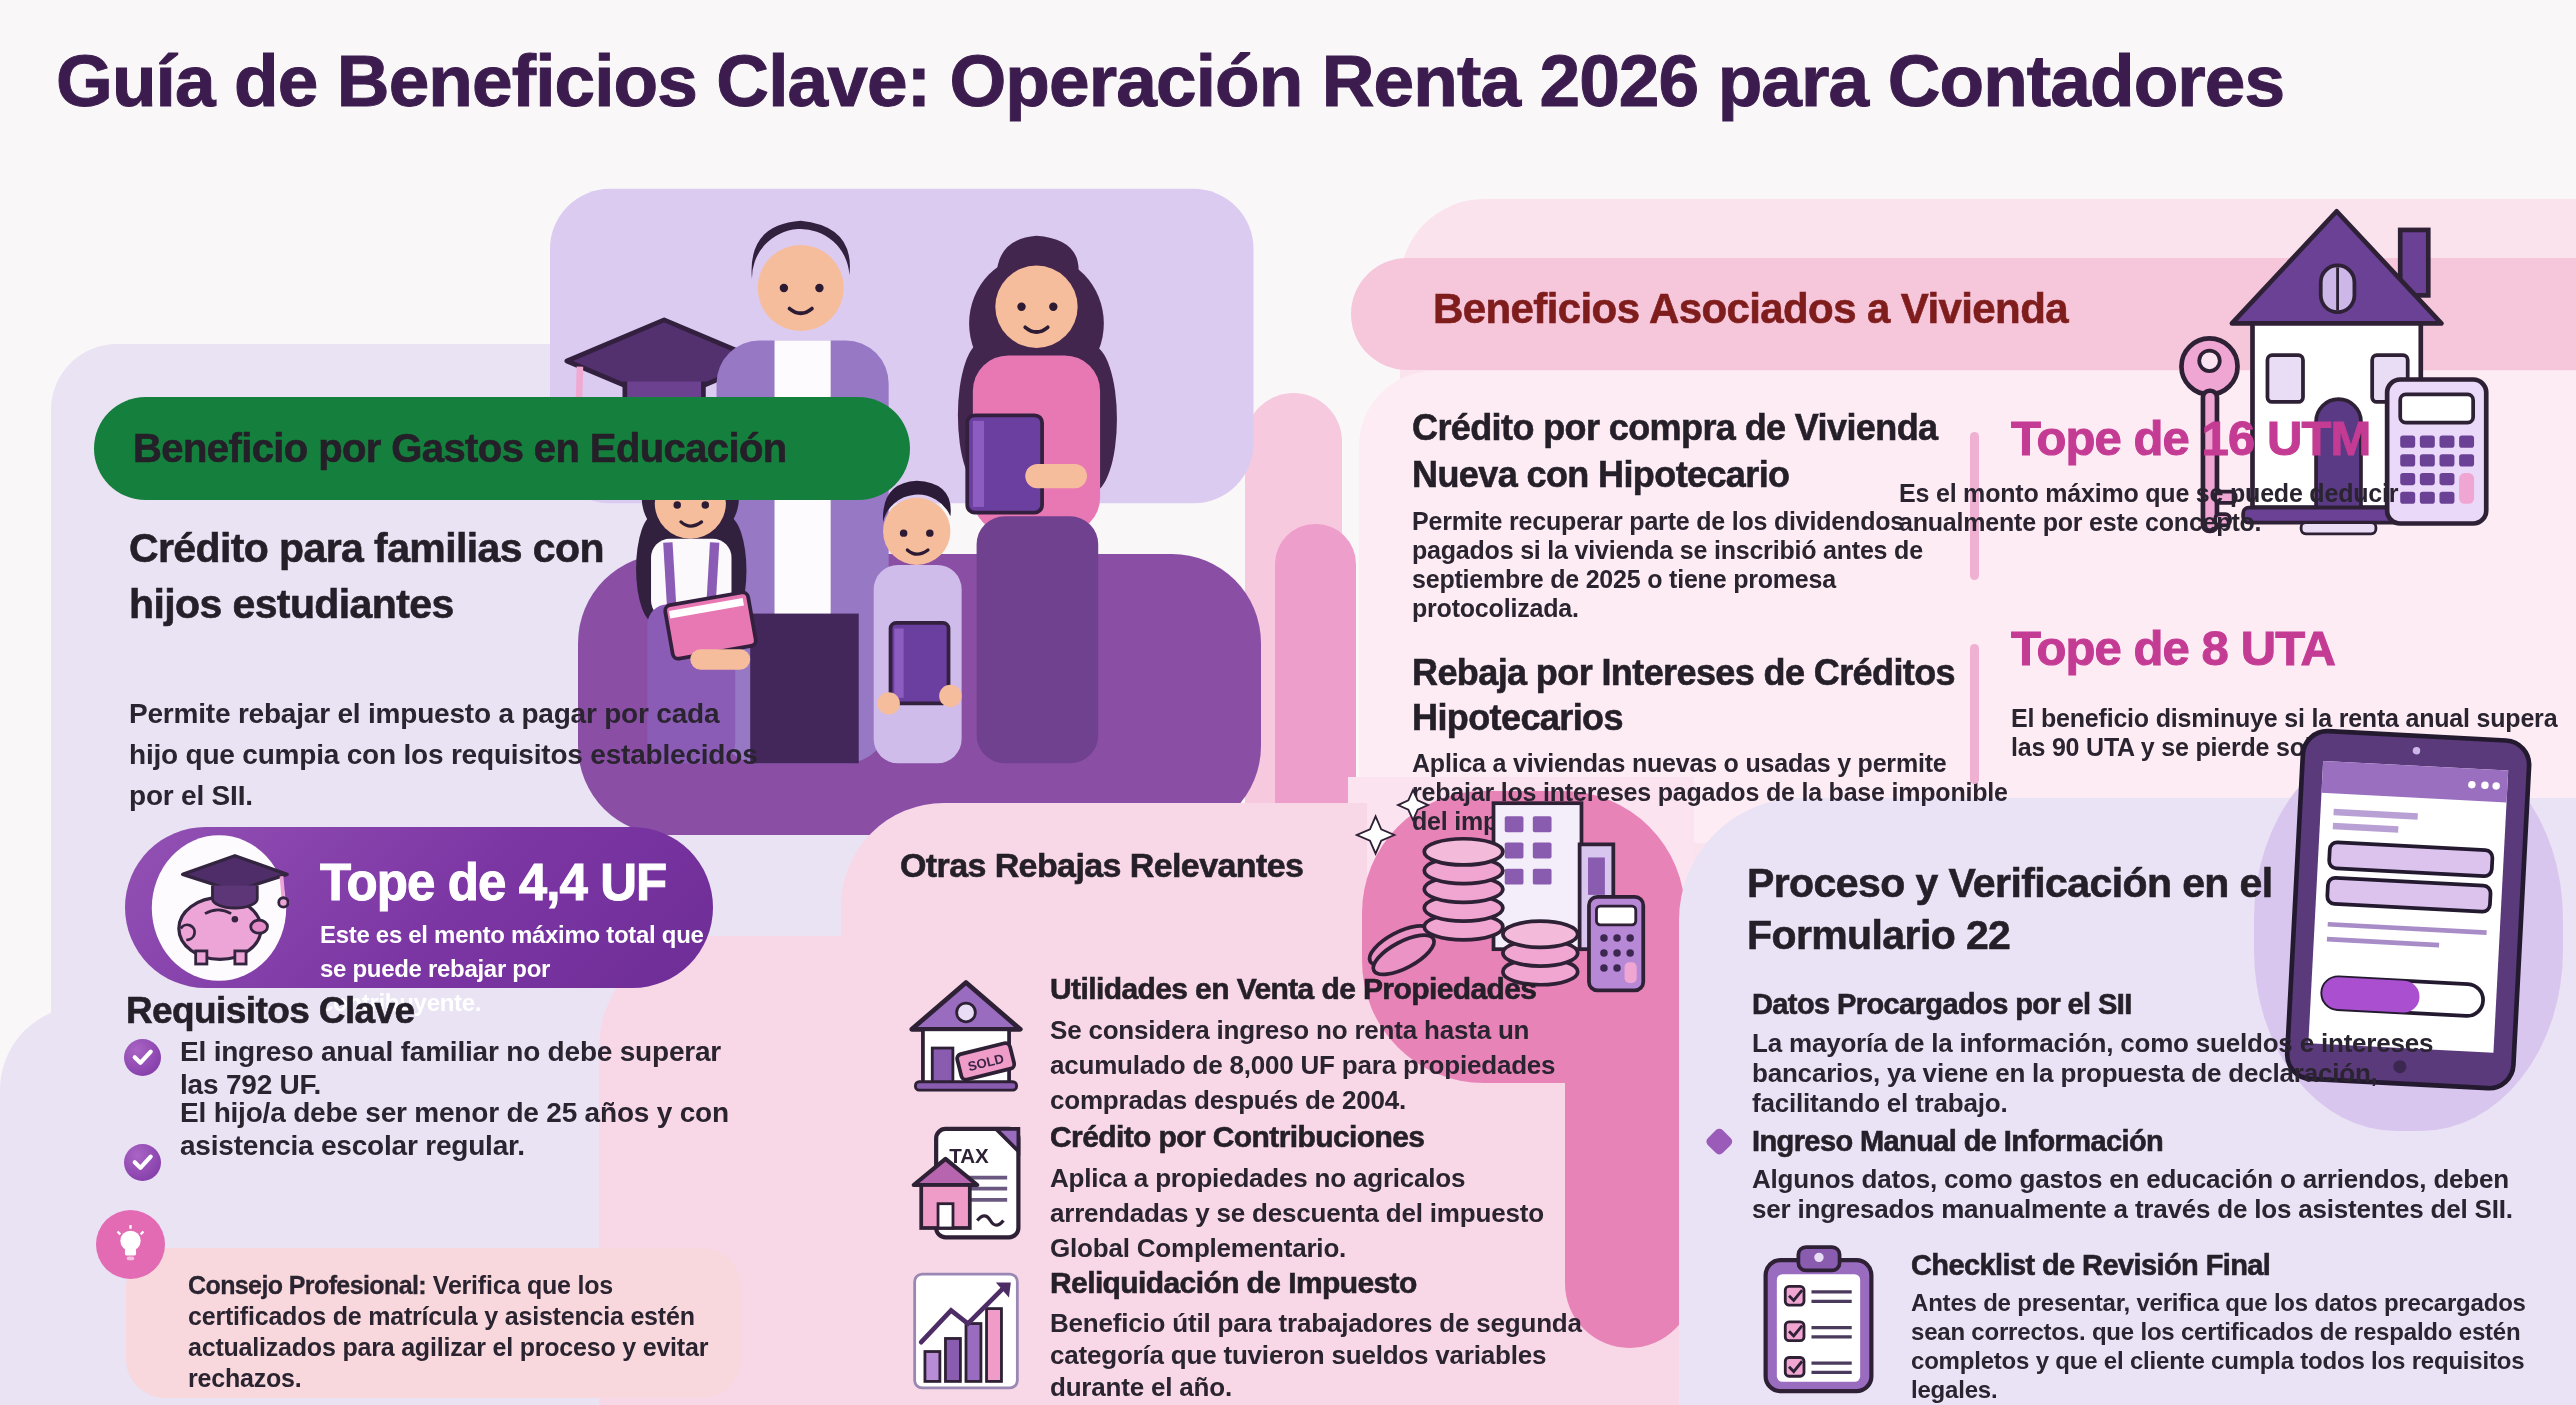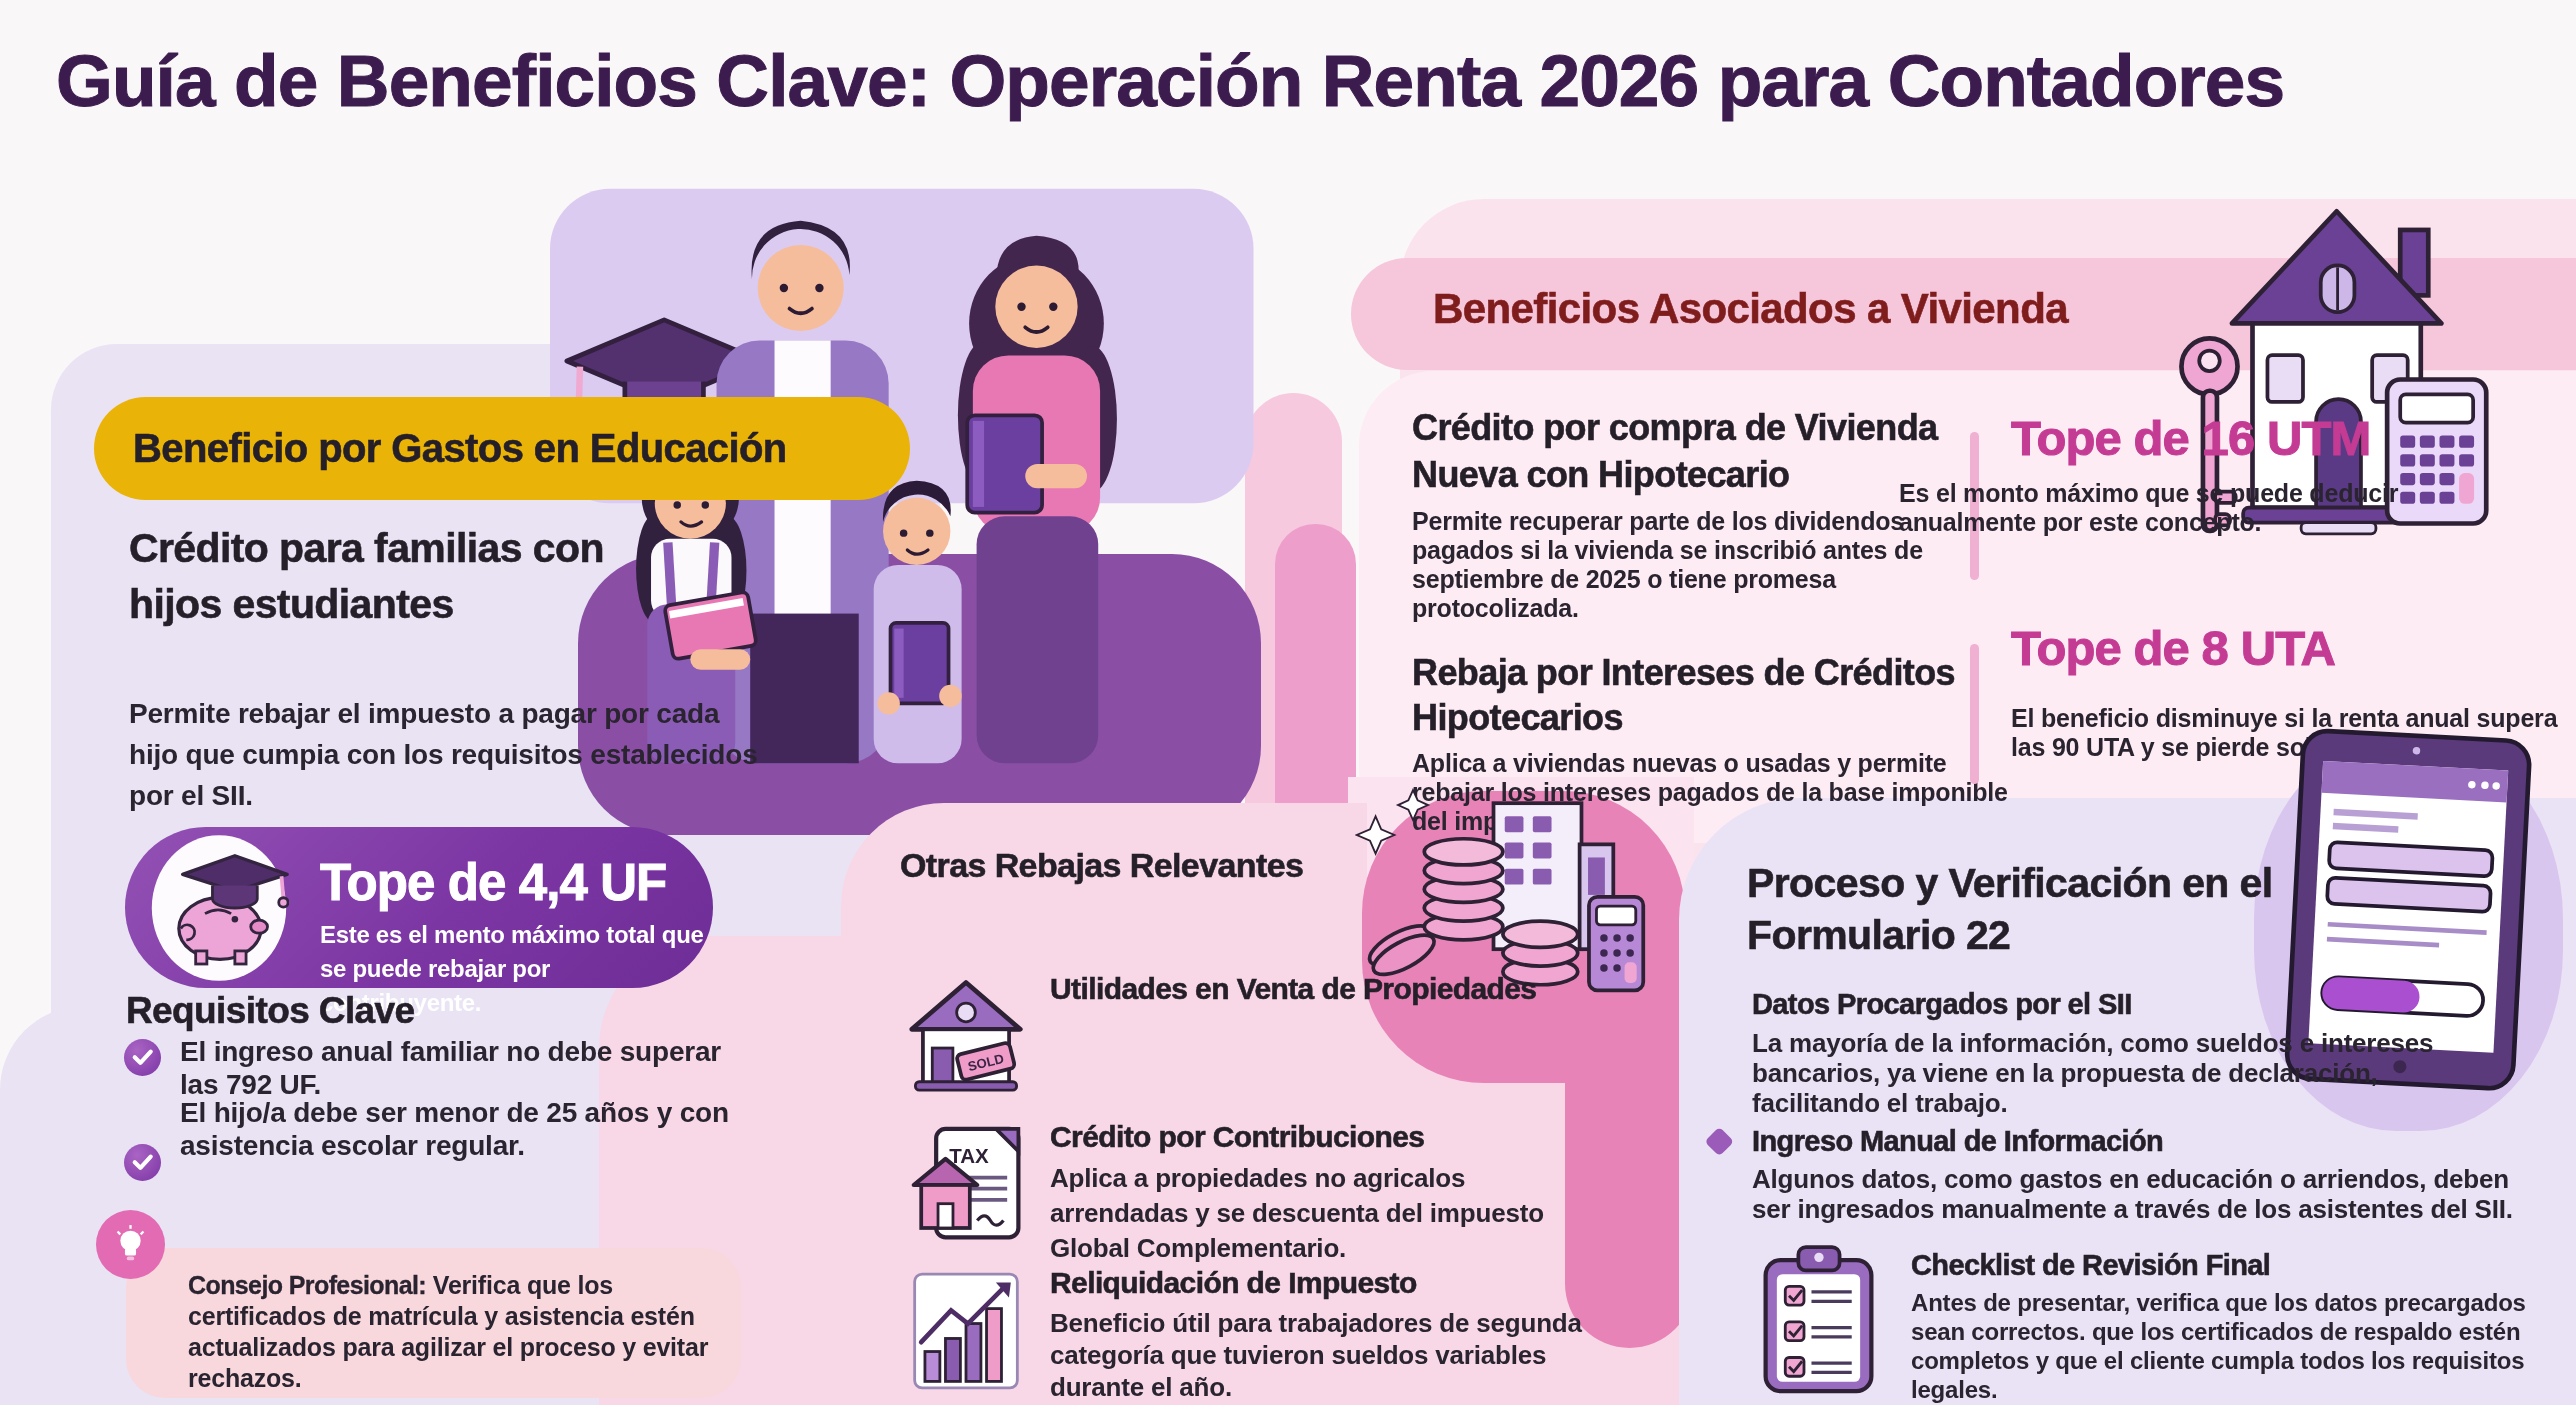--- a/index.html
+++ b/index.html
@@ -4,21 +4,21 @@
 <style>
   html,body{margin:0;padding:0;background:#faf7f8;}
   #canvas{position:relative;width:2576px;height:1405px;overflow:hidden;
           font-family:"Liberation Sans",sans-serif;color:#262128;background:#faf7f8;}
   .abs{position:absolute;}
   .xb{font-weight:bold;-webkit-text-stroke:1px currentColor;letter-spacing:-0.9px;}
   .hb{font-weight:bold;-webkit-text-stroke:0.6px currentColor;letter-spacing:-0.6px;}
   .body-txt{font-weight:bold;letter-spacing:-0.2px;color:#2a2430;}
   .title{font-size:73px;color:#3c1c4e;white-space:nowrap;}
   .panel{border-radius:66px;background:#e9e3f4;}
-  .pill{background:#eab308;border-radius:52px;display:flex;align-items:center;padding-left:39px;}
+  .pill{background:#15803d;border-radius:52px;display:flex;align-items:center;padding-left:39px;}
   .badge{background:linear-gradient(135deg,#9351b4 0%,#7c36a4 55%,#6e2d96 100%);
          border-radius:82px;display:flex;align-items:center;}
   .check-circle{width:37px;height:37px;border-radius:50%;
      background:radial-gradient(circle at 35% 30%,#a964c4,#7c35a4);display:flex;align-items:center;justify-content:center;}
   .tip-box{background:#f8d7dd;border-radius:39px;}
   .bulb-circle{width:69px;height:69px;border-radius:50%;background:#e26bb4;
      display:flex;align-items:center;justify-content:center;}
   .magenta{color:#c43b94;}
   .divider{width:9.4px;border-radius:4.7px;background:#efb0d2;}
   .diamond{width:20.6px;height:20.6px;background:#9a5cb8;border-radius:4.7px;transform:rotate(45deg);}
@@ -303,20 +303,21 @@
       <circle cx="66" cy="40" r="10" fill="#e9ddf5" stroke="#2e2135" stroke-width="3"></circle>
       <rect x="30" y="78" width="22" height="38" fill="#8a5cb0" stroke="#2e2135" stroke-width="3"></rect>
       <g transform="rotate(-14 88 92)">
         <rect x="58" y="78" width="58" height="28" rx="5" fill="#ef9cc9" stroke="#2e2135" stroke-width="4"></rect>
         <text x="87" y="98" text-anchor="middle" font-size="14" font-weight="bold" fill="#3a2547">SOLD</text>
       </g>
       <rect x="12" y="114" width="108" height="9" rx="4" fill="#8a5cb0" stroke="#2e2135" stroke-width="3"></rect>
     </svg>
   </div>
   <div class="abs hb" style="left:1050px;top:972px;font-size:30px;color:#241f28;">Utilidades en Venta de Propiedades</div>
+  <div class="abs body-txt" style="left:1050px;top:1013px;width:552px;font-size:26px;line-height:35px;">Se considera ingreso no renta hasta un acumulado de 8,000 UF para propiedades compradas después de 2004.</div>
 
   <div class="abs" style="left:910px;top:1123px;">
     <svg width="114" height="124" viewBox="0 0 122 132">
       <rect x="28" y="6" width="88" height="116" rx="10" fill="#fff" stroke="#2e2135" stroke-width="4.5"></rect>
       <path d="M92 6 h24 v24 Z" fill="#9a6cc0" stroke="#2e2135" stroke-width="4"></path>
       <text x="42" y="42" font-size="22" font-weight="bold" fill="#2e2135">TAX</text>
       <line x1="44" y1="58" x2="104" y2="58" stroke="#6a5880" stroke-width="4"></line>
       <line x1="44" y1="70" x2="104" y2="70" stroke="#6a5880" stroke-width="4"></line>
       <line x1="44" y1="82" x2="104" y2="82" stroke="#6a5880" stroke-width="4"></line>
       <path d="M72 104 q8 -10 14 0 t14 0" stroke="#2e2135" stroke-width="3.5" fill="none"></path>

